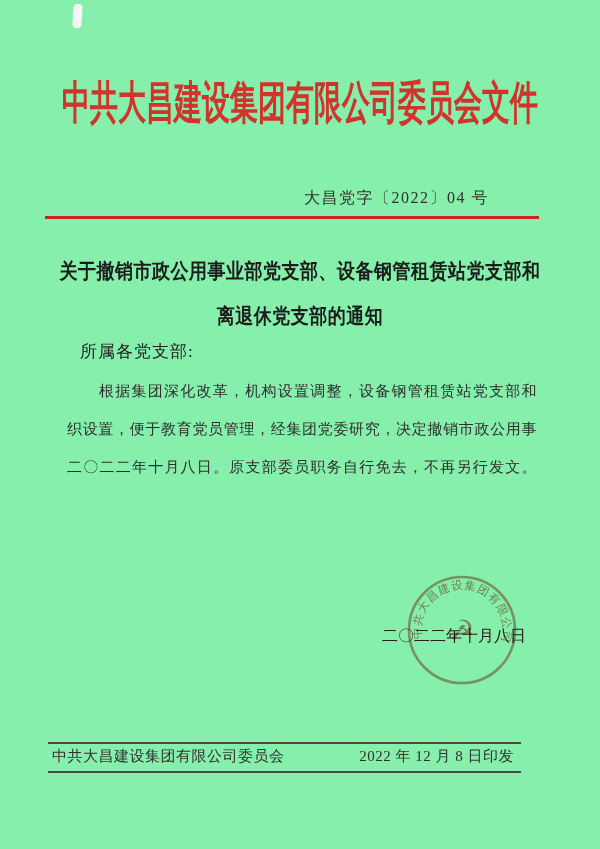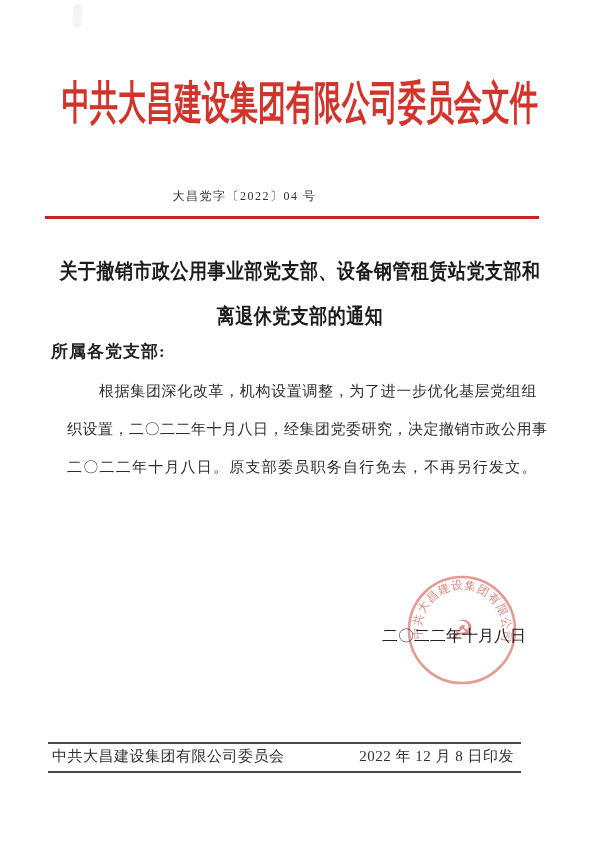--- a/index.html
+++ b/index.html
@@ -1,60 +1,60 @@
 <!DOCTYPE html>
 <html><head>
 <meta charset="utf-8">
 <style>
   html,body{margin:0;padding:0;background:#e9e9e9;}
   .page{
     position:relative;
     width:600px;height:849px;
     margin:0 auto;
-    background:#ffffff;
+    background:#86efac;
     overflow:hidden;
     font-family:"Liberation Serif","DejaVu Serif",serif;
     color:#2d2d2d;
   }
   .smudge{
     position:absolute;left:73px;top:4px;width:9px;height:24px;
     background:#f6f5f5;border-radius:4px;transform:rotate(4deg);
   }
   .header-title{
     position:absolute;top:84px;left:0;width:600px;
     text-align:center;
     font-size:28px;font-weight:bold;
     color:#d0342b;
     letter-spacing:0px;
     transform:scaleY(1.62);
     transform-origin:50% 50%;
     white-space:nowrap;
   }
   .doc-number{
     position:absolute;top:188px;left:0;width:489px;
-    text-align:center;
-    font-size:12px;color:#33302e;letter-spacing:1.5px;
+    text-align:right;
+    font-size:16px;color:#33302e;letter-spacing:1.5px;
   }
   .red-rule{
     position:absolute;top:216px;left:45px;width:494px;height:3px;
     background:#cb2220;
   }
   .doc-title{
     position:absolute;top:249px;left:0;width:600px;
     text-align:center;
     font-family:"Liberation Sans","DejaVu Sans",sans-serif;
     font-weight:bold;font-size:18px;color:#1c1c1c;
     line-height:39px;
     transform:scaleY(1.15);
     transform-origin:50% 0;
     letter-spacing:0.5px;
   }
   .salutation{
-    position:absolute;top:340px;left:51px;
-    font-size:17px;font-weight:bold;color:#222;
+    position:absolute;top:340px;left:80px;
+    font-size:17px;font-weight:normal;color:#222;
     letter-spacing:1px;
   }
   .body-block{
     position:absolute;top:372px;left:67px;width:470px;
     font-size:15px;color:#2e2e2e;
   }
   .body-line{
     height:38px;line-height:38px;
     text-align:justify;
     text-align-last:justify;
@@ -98,22 +98,22 @@
   <div class="red-rule"></div>
 
   <div class="doc-title">
     <div>关于撤销市政公用事业部党支部、设备钢管租赁站党支部和</div>
     <div>离退休党支部的通知</div>
   </div>
 
   <div class="salutation">所属各党支部:</div>
 
   <div class="body-block">
-    <div class="body-line indent">根据集团深化改革，机构设置调整，为了进一步优化基层党组组</div>
-    <div class="body-line">织设置，二〇二二年十月八日，经集团党委研究，决定撤销市政公用事</div>
+    <div class="body-line indent">根据集团深化改革，机构设置调整，设备钢管租赁站党支部和</div>
+    <div class="body-line">织设置，便于教育党员管理，经集团党委研究，决定撤销市政公用事</div>
     <div class="body-line">二〇二二年十月八日。原支部委员职务自行免去，不再另行发文。</div>
   </div>
 
   <div class="issue-date">二〇二二年十月八日</div>
 
   <svg class="seal" viewBox="0 0 120 120" xmlns="http://www.w3.org/2000/svg">
     <defs>
       <path id="sealArc" d="M 20.4,70.6 A 41,41 0 1,1 99.6,70.6" fill="none"></path>
     </defs>
     <circle cx="60" cy="60" r="53" fill="none" stroke="#d56a5f" stroke-width="2.6" opacity="0.8"></circle>

